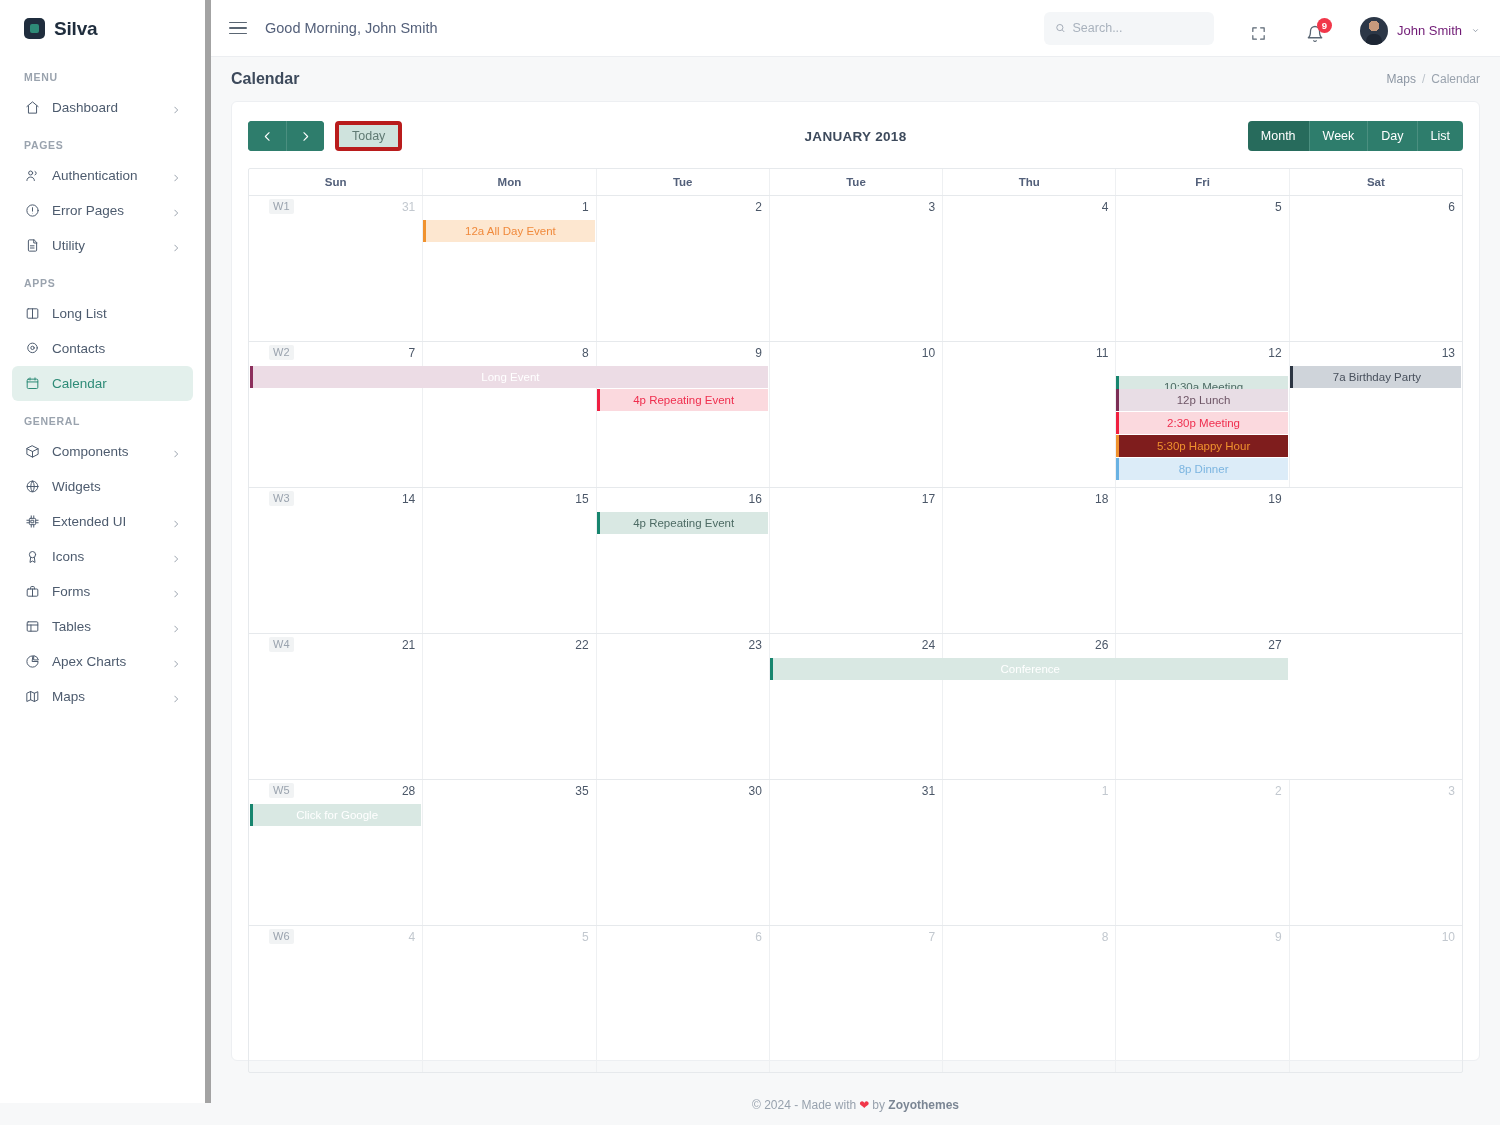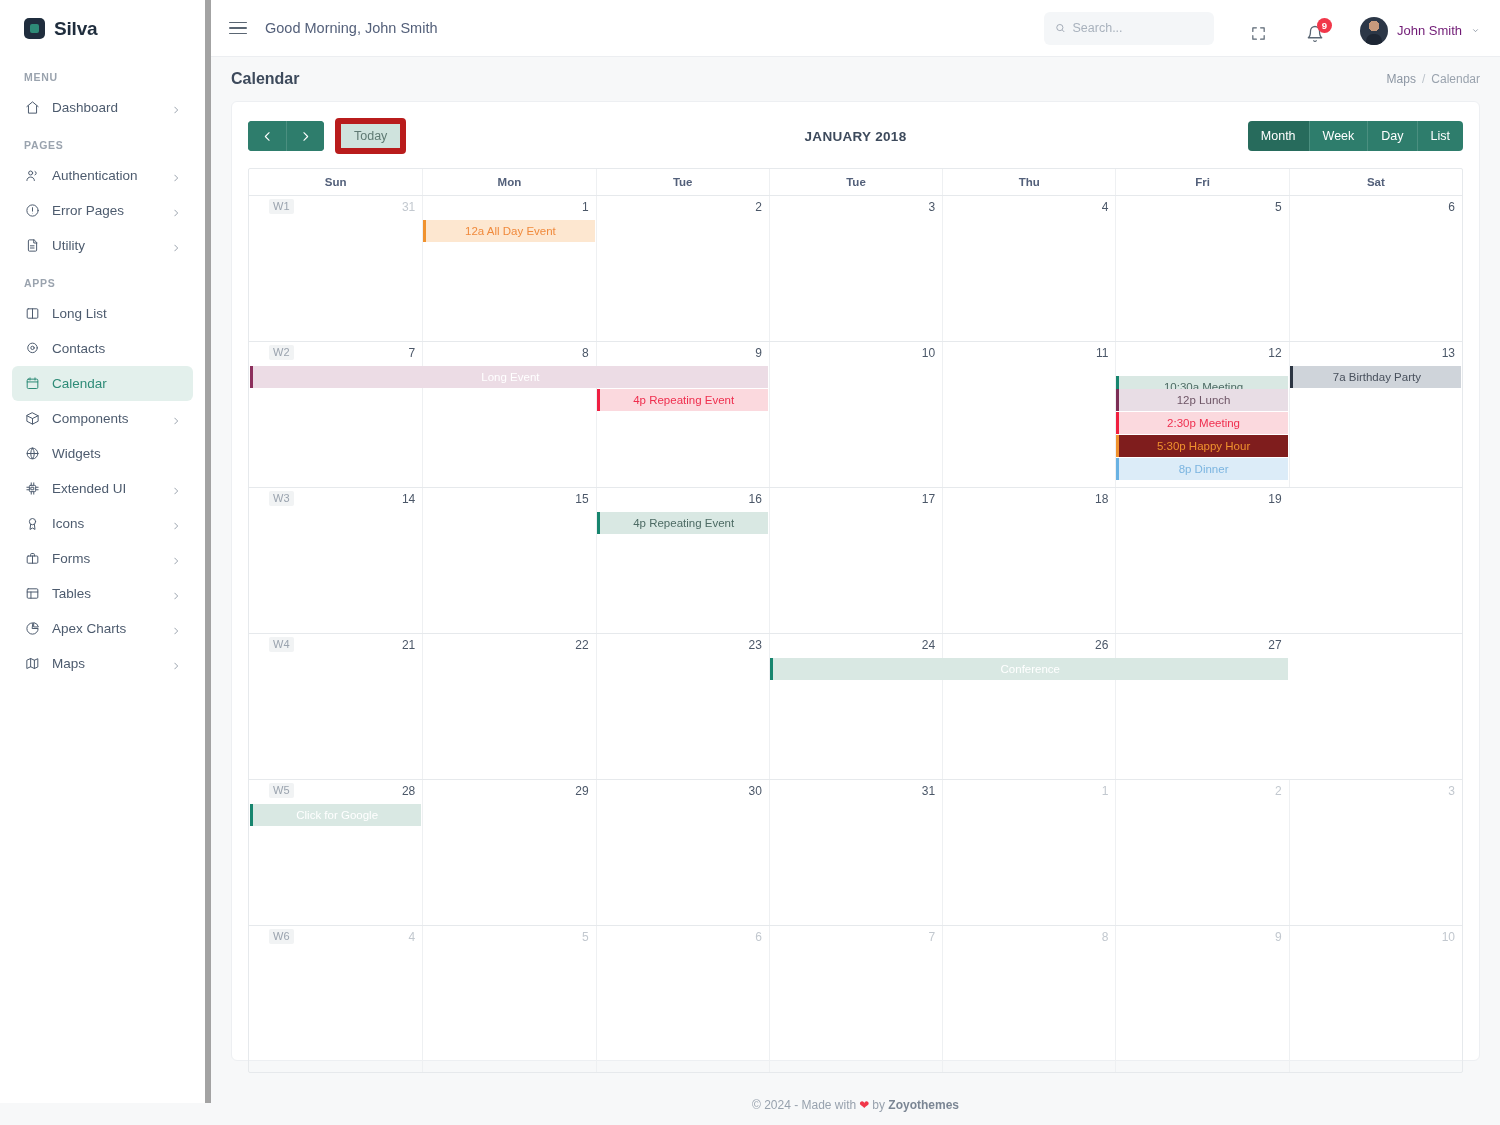--- a/index.html
+++ b/index.html
@@ -112,22 +112,22 @@
   .nav-btns {
     display: flex; background: #2e7d6c; border-radius: 4px; overflow: hidden; height: 30px;
   }
   .nav-btns button {
     width: 38px; height: 30px; background: #2e7d6c; border: none; cursor: pointer;
     display:flex; align-items:center; justify-content:center;
   }
   .nav-btns button + button { border-left: 1px solid rgba(255,255,255,.14); }
   .nav-btns svg { width: 13px; height: 13px; stroke: #fff; fill:none; stroke-width: 2; stroke-linecap: round; stroke-linejoin:round;}
   .today-btn {
-    margin-left: 11px; height: 36px; padding: 0 13px; border-radius: 4px;
-    background: #cfe3dd; border: 6px solid #b91c1c; color: #5f7a73;
+    margin-left: 11px; height: 30px; padding: 0 13px; border-radius: 4px;
+    background: #cfe3dd; border: 4px solid #b91c1c; color: #5f7a73;
     font-size: 12.5px; cursor: pointer; font-family: "Liberation Sans", sans-serif;
   }
   .cal-title {
     position: absolute; left: 0; right: 0; text-align: center;
     font-size: 13.5px; font-weight: 700; color: #3d4a5c; letter-spacing: .3px;
     pointer-events: none;
   }
   .view-btns {
     margin-left: auto; display: flex; background: #2e7d6c; border-radius: 4px; overflow: hidden; height: 30px;
   }
@@ -269,20 +269,21 @@
           <span class="ico">
             <svg viewBox="0 0 24 24">
               <rect x="3.5" y="5" width="17" height="15" rx="1.8"></rect>
               <line x1="3.5" y1="9.5" x2="20.5" y2="9.5"></line>
               <line x1="8" y1="3" x2="8" y2="6.5"></line>
               <line x1="16" y1="3" x2="16" y2="6.5"></line>
             </svg>
           </span>
           <span class="nav-label">Calendar</span>
         </div>
+        <div class="nav-section">GENERAL</div>
         <div class="nav-item">
           <span class="ico">
             <svg viewBox="0 0 24 24">
               <path d="M12 3 21 7.6v8.8L12 21l-9-4.6V7.6z"></path>
               <path d="M3 7.6 12 12l9-4.4M12 12v9"></path>
             </svg>
           </span>
           <span class="nav-label">Components</span>
           <span class="chev"><svg viewBox="0 0 24 24">
               <polyline points="9 5 16 12 9 19"></polyline>
@@ -579,21 +580,21 @@
                   <div class="ev" style="grid-column:4 / span 3;grid-row:1;background:#d9e8e3;color:#ffffff;border-left-color:#17856e;">Conference</div>
                 </div>
               </div>
               <div class="week">
                 <div class="week-bg">
                   <div class="daycell">
                     <span class="weeknum">W5</span>
                     <span class="daynum">28</span>
                   </div>
                   <div class="daycell">
-                    <span class="daynum">29</span>
+                    <span class="daynum">35</span>
                   </div>
                   <div class="daycell">
                     <span class="daynum">30</span>
                   </div>
                   <div class="daycell">
                     <span class="daynum">31</span>
                   </div>
                   <div class="daycell">
                     <span class="daynum muted">1</span>
                   </div>

